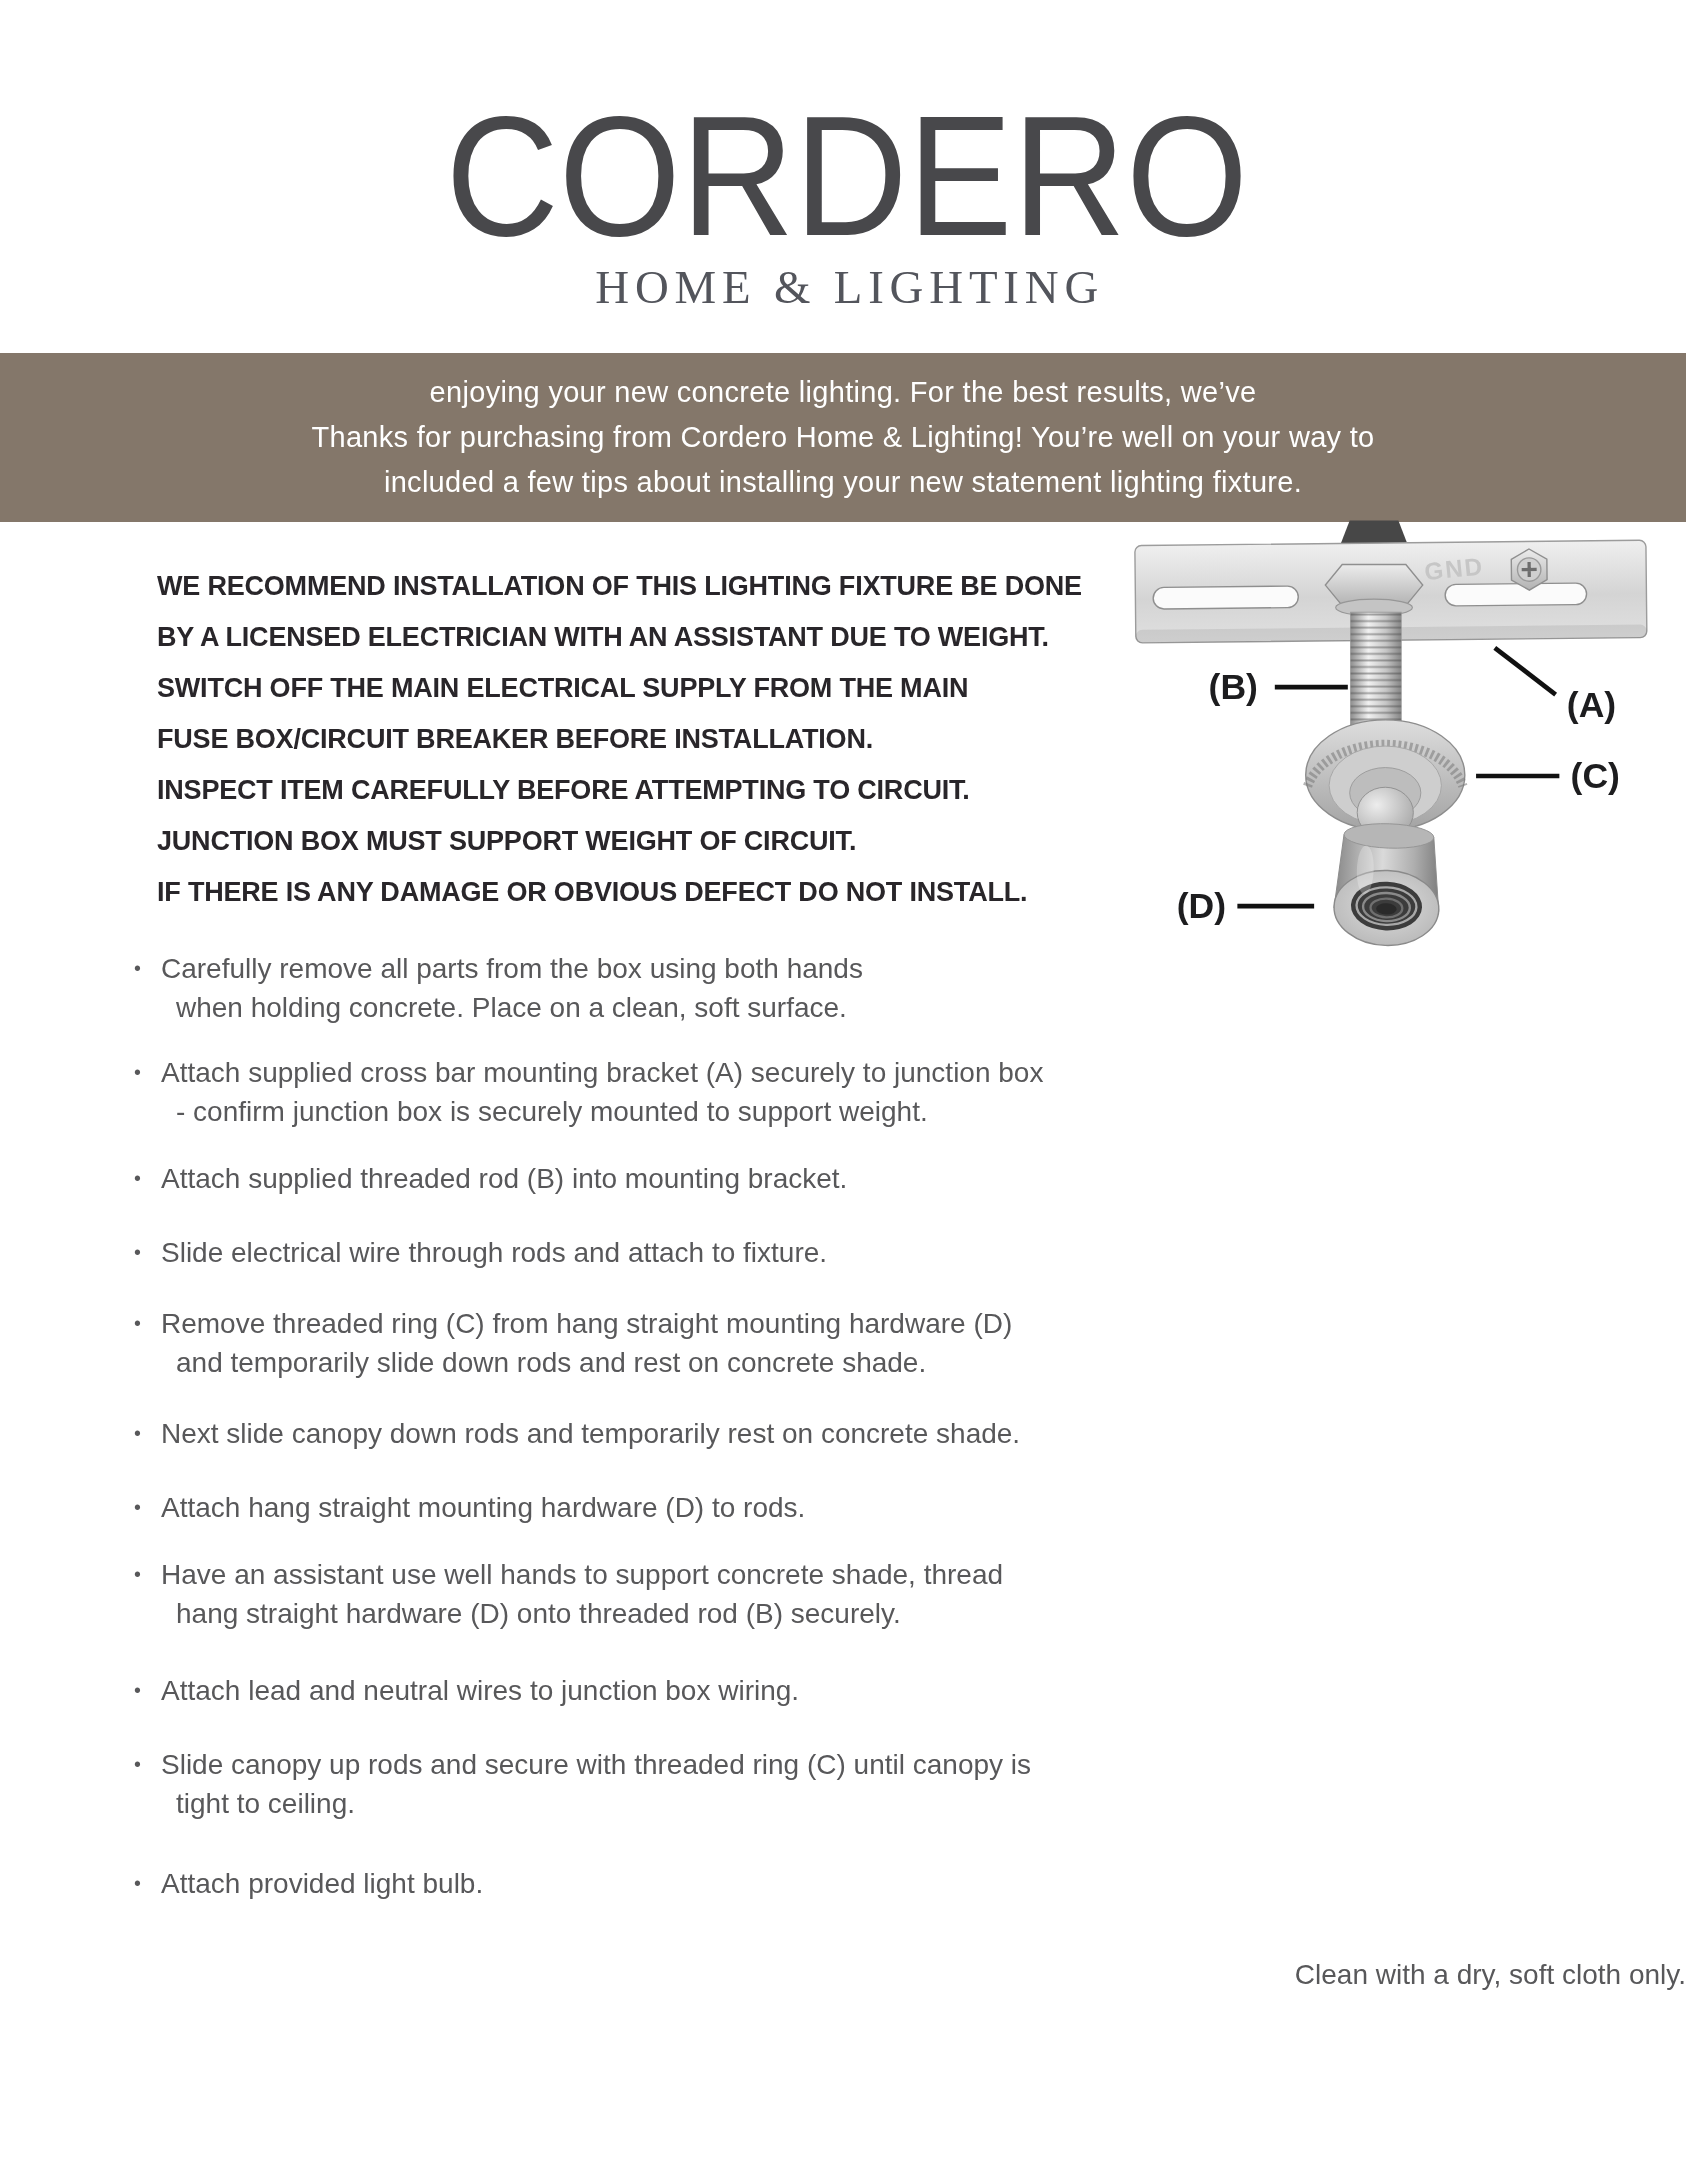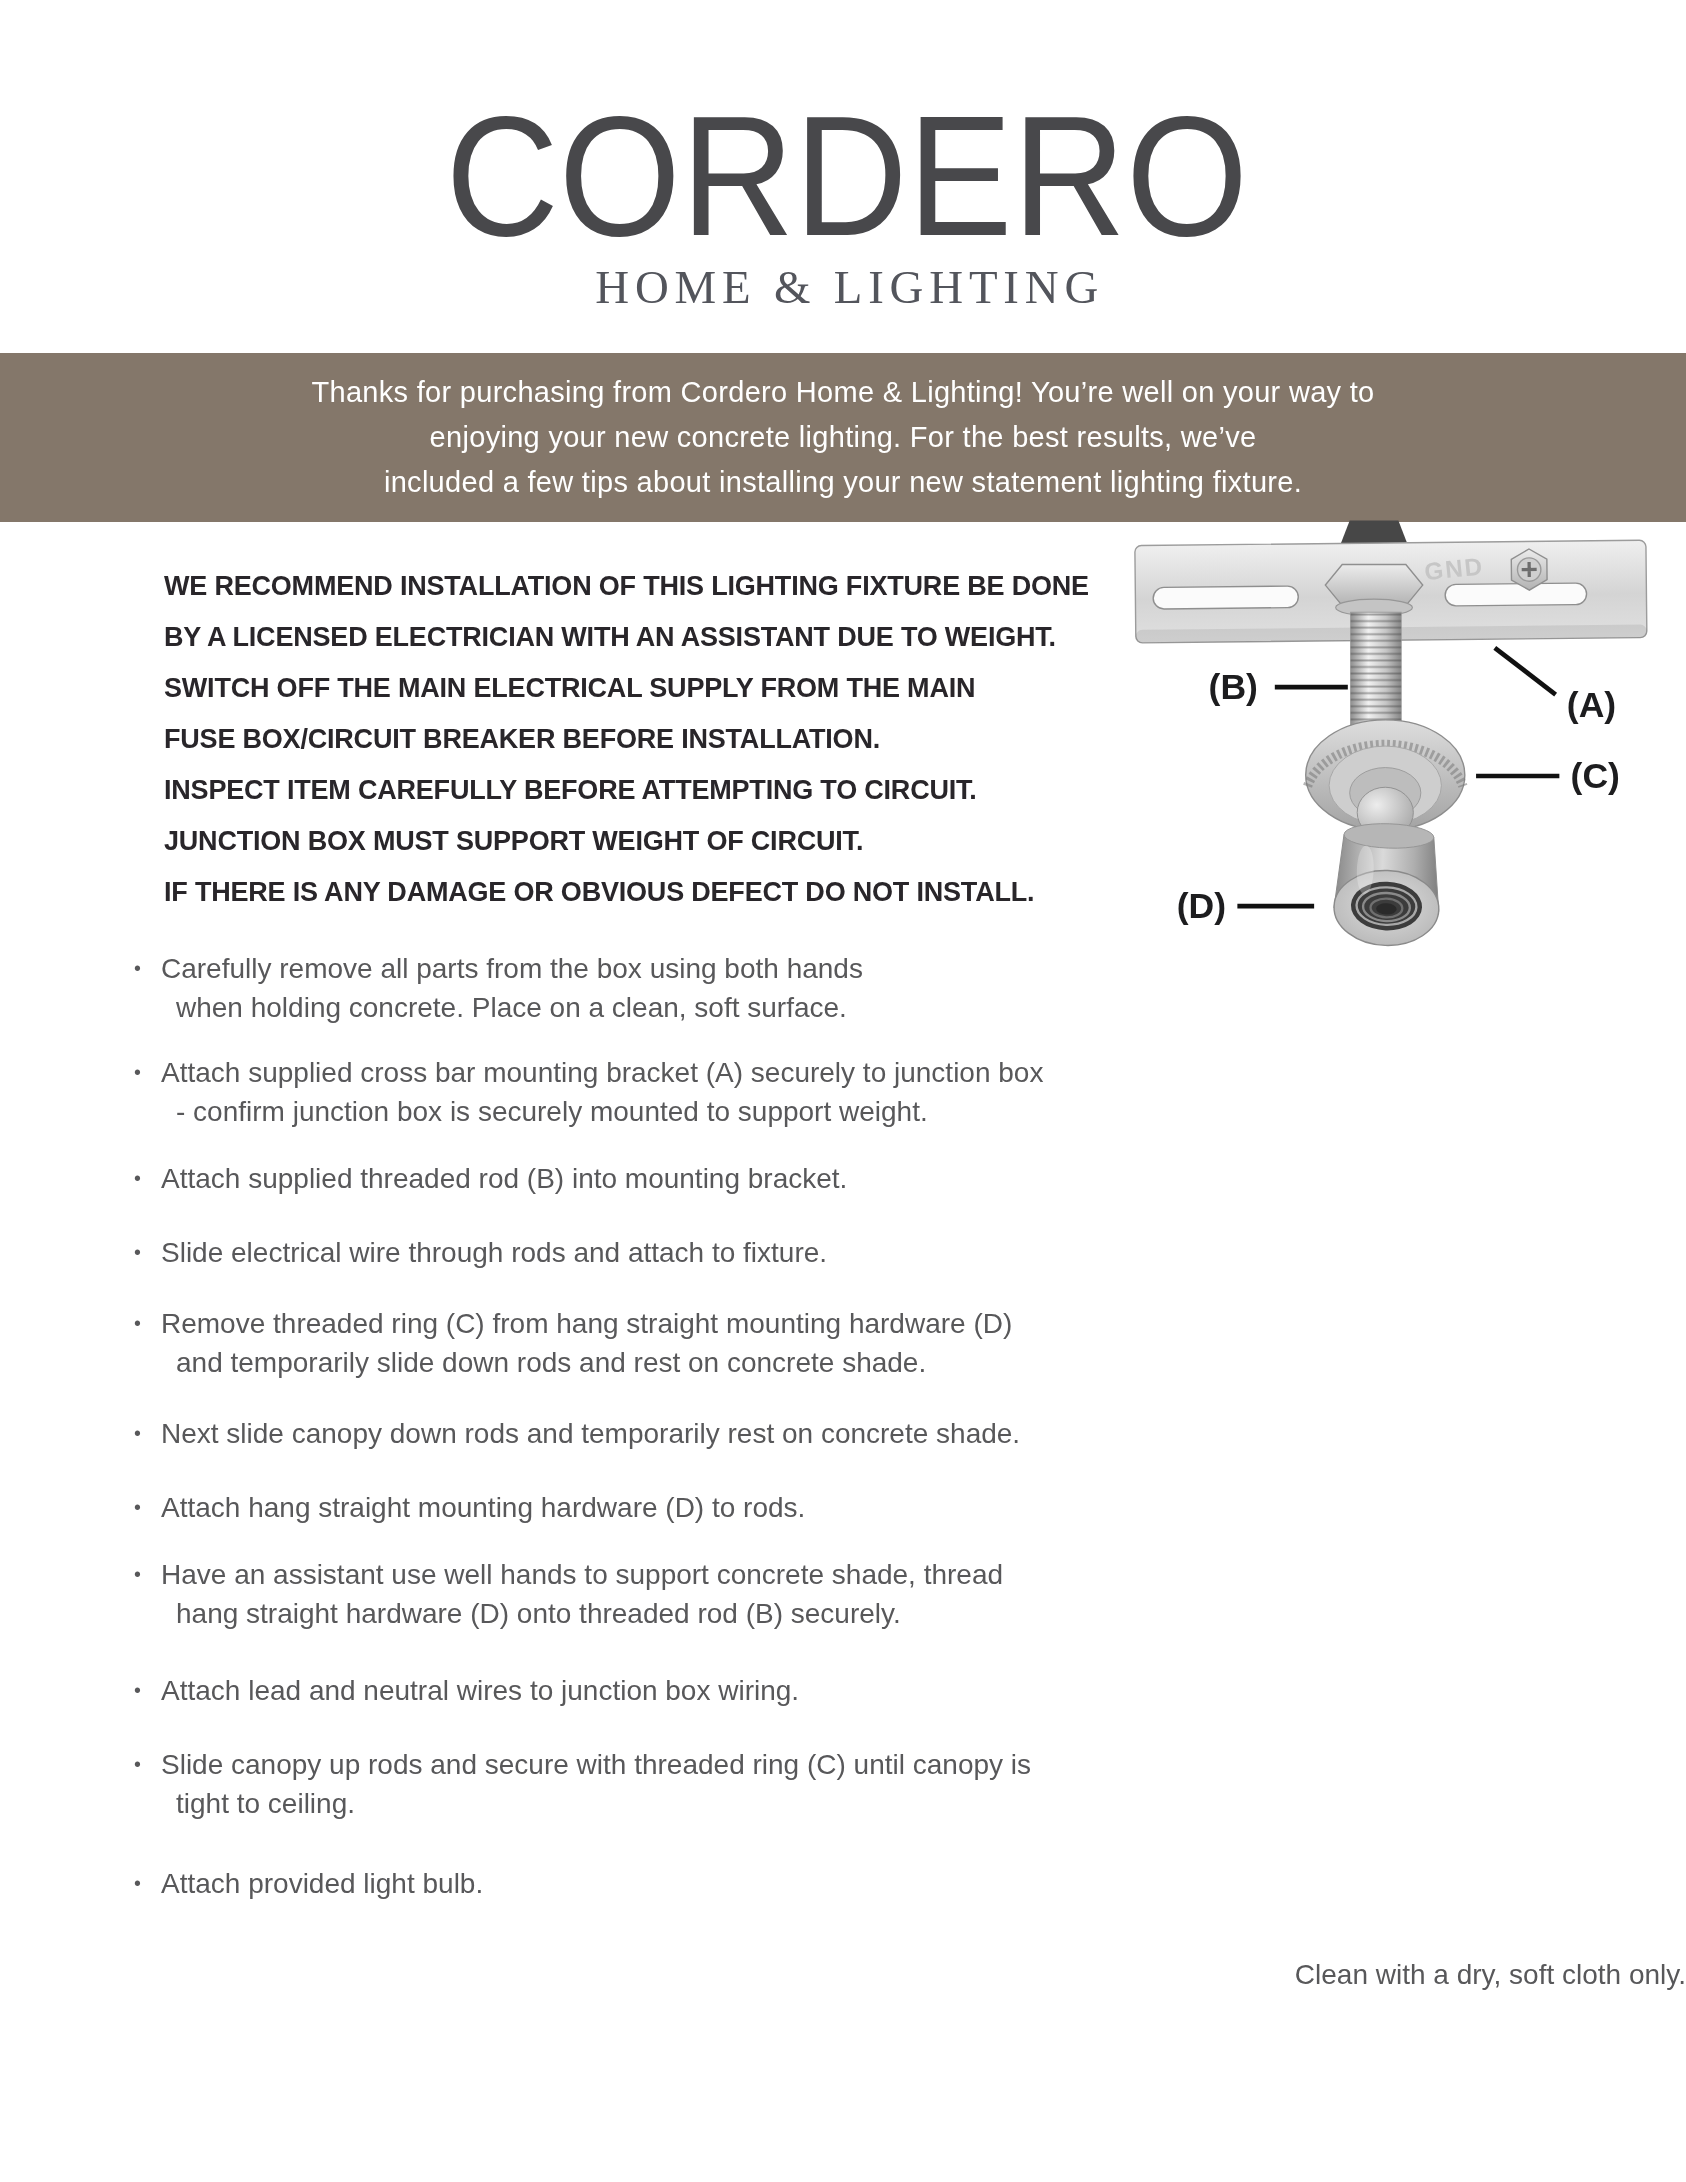--- a/index.html
+++ b/index.html
@@ -16,21 +16,21 @@
   .banner{
     position:absolute;left:0;top:353px;width:1686px;height:169px;
     background:#84776a;color:#ffffff;text-align:center;
     font-size:29px;line-height:45px;font-weight:400;letter-spacing:0.3px;
     padding-top:17px;box-sizing:border-box;white-space:nowrap;
   }
   
   .warning{
     position:absolute;left:157px;top:561px;width:993px;
     color:#29262a;font-weight:700;font-size:27px;line-height:51px;
-    letter-spacing:-0.2px;white-space:nowrap;margin-left:7px;
+    letter-spacing:-0.2px;white-space:nowrap;
   }
   
   .steps{list-style:none;margin:0;padding:0;position:absolute;left:0;top:0;width:1686px;height:2182px;}
   .item{
     position:absolute;left:134px;padding-left:27px;
     color:#58585a;font-size:28px;line-height:39px;white-space:nowrap;
   }
   .item .dot{position:absolute;left:0;top:0;font-size:19.7px;line-height:39px;color:#58585a;}
   .item .cont{padding-left:15px;}
   
@@ -48,22 +48,22 @@
 <body>
 
 <div class="page">
 
   <svg class="logo-svg" width="1686" height="281" viewBox="0 0 1800 300">
     <text class="logo-word" x="904" y="171" text-anchor="middle" font-size="182" textLength="857" lengthAdjust="spacingAndGlyphs">CORDERO</text>
     <text class="logo-tagline" x="904" y="243" text-anchor="middle" font-size="50" textLength="537" lengthAdjust="spacing">HOME &amp; LIGHTING</text>
   </svg>
 
   <div class="banner">
+    <div>enjoying your new concrete lighting. For the best results, we’ve</div>
     <div>Thanks for purchasing from Cordero Home &amp; Lighting! You’re well on your way to</div>
-    <div>enjoying your new concrete lighting. For the best results, we’ve</div>
     <div>included a few tips about installing your new statement lighting fixture.</div>
   </div>
 
   <div class="warning">
     <div>WE RECOMMEND INSTALLATION OF THIS LIGHTING FIXTURE BE DONE</div>
     <div>BY A LICENSED ELECTRICIAN WITH AN ASSISTANT DUE TO WEIGHT.</div>
     <div>SWITCH OFF THE MAIN ELECTRICAL SUPPLY FROM THE MAIN</div>
     <div>FUSE BOX/CIRCUIT BREAKER BEFORE INSTALLATION.</div>
     <div>INSPECT ITEM CAREFULLY BEFORE ATTEMPTING TO CIRCUIT.</div>
     <div>JUNCTION BOX MUST SUPPORT WEIGHT OF CIRCUIT.</div>

